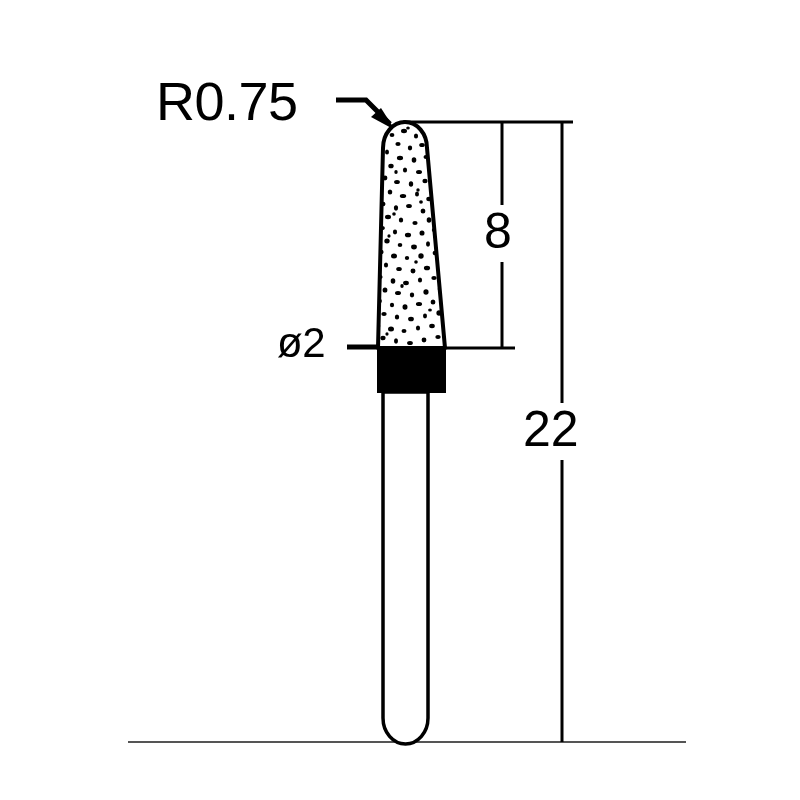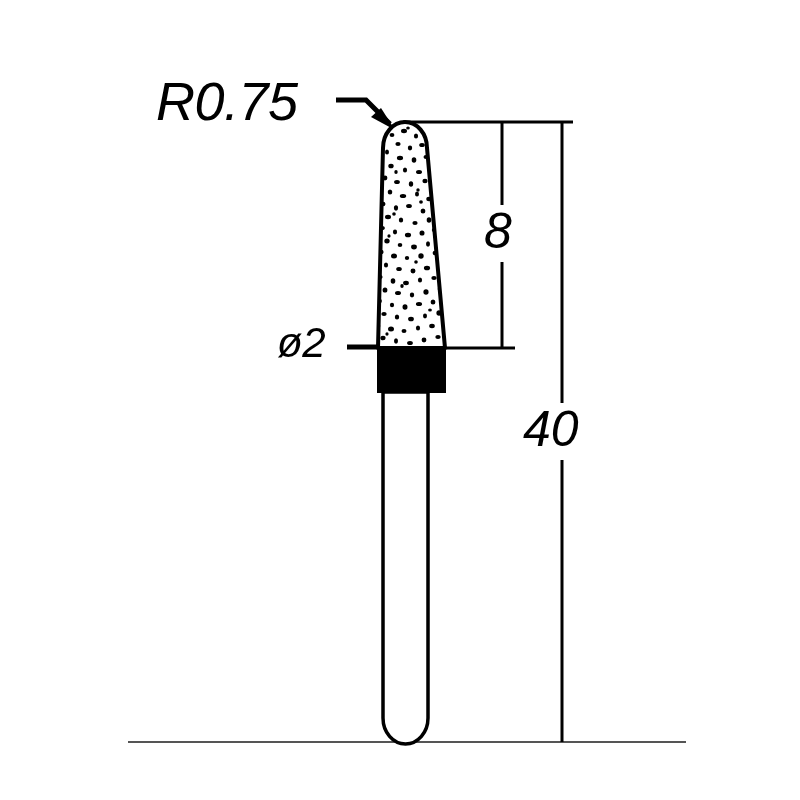--- a/index.html
+++ b/index.html
@@ -12,21 +12,20 @@
     width: 800px;
     height: 800px;
     font-family: "Liberation Sans", sans-serif;
     overflow: hidden;
   }
   #stage {
     position: relative;
     width: 800px;
     height: 800px;
     background: #ffffff;
-    font-style: italic;
   }
   #drawing {
     position: absolute;
     top: 0;
     left: 0;
     width: 800px;
     height: 800px;
   }
   .dim-text {
     position: absolute;
@@ -201,15 +200,15 @@
     </g>
 
   </svg>
 
   <div class="dim-text" id="label-r075">R0.75</div>
 
   <div class="dim-text" id="label-d2">ø2</div>
 
   <div class="dim-text" id="label-8">8</div>
 
-  <div class="dim-text" id="label-22">40</div>
+  <div class="dim-text" id="label-22">22</div>
 
 </div>
 
 </body></html>

